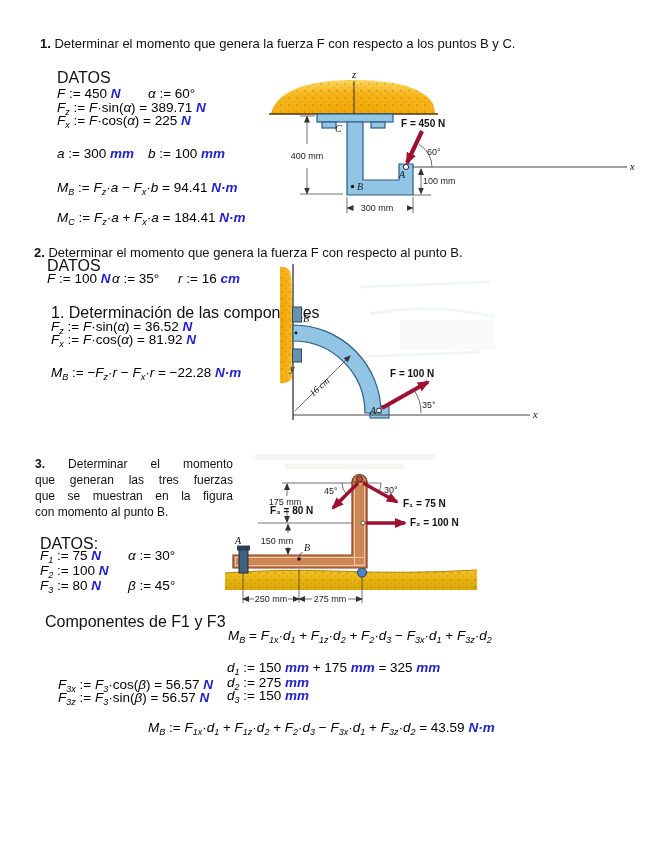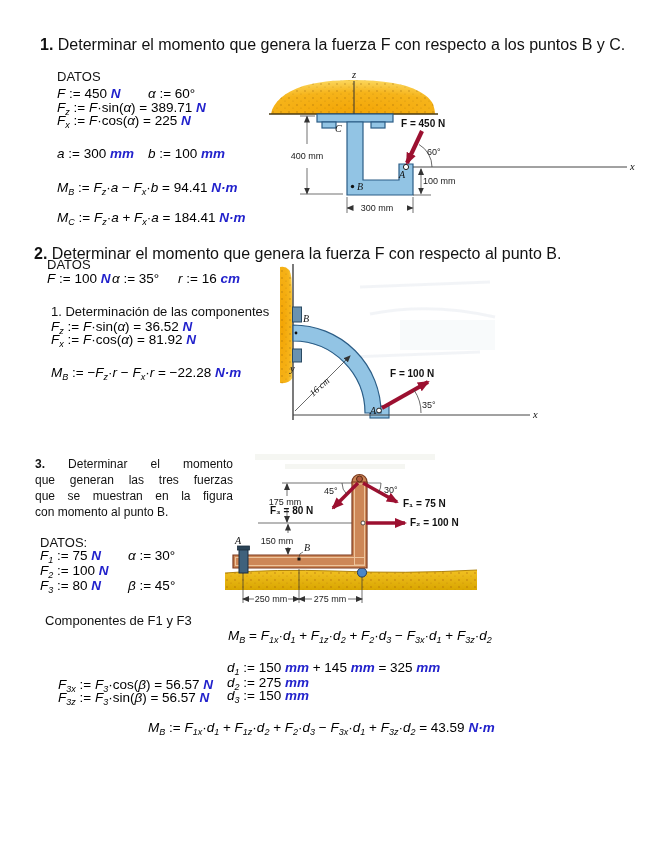--- a/index.html
+++ b/index.html
@@ -1,21 +1,21 @@
 <!DOCTYPE html>
 <html><head>
 <meta charset="utf-8">
 <style>
   html,body{margin:0;padding:0;background:#e8e8e8}
   .page{position:relative;width:655px;height:848px;background:#ffffff;overflow:hidden;
         font-family:"Liberation Sans",sans-serif;color:#111}
   .abs{position:absolute}
-  .title{font-size:16px;white-space:nowrap}
+  .title{font-size:13px;white-space:nowrap}
   .bold{font-weight:bold}
-  .lbl{font-size:13px}
+  .lbl{font-size:16px}
   .eq{font-family:Liberation Sans, sans-serif;font-size:13.5px;white-space:nowrap;color:#000;line-height:1.1}
   .t-v{font-style:italic}
   .t-s{font-style:italic;font-size:9px;vertical-align:-3px}
   .t-n{}
   .t-o{}
   .t-u{color:#2222cc;font-weight:bold;font-style:italic}
   .p3line{width:198px;font-size:12px;text-align:justify;text-align-last:justify;line-height:15.5px}
   .p3end{width:198px;font-size:12px;line-height:15.5px}
   
   .figsm{font:9px "Liberation Sans",sans-serif;fill:#222}
@@ -184,21 +184,21 @@
 
   <div class="abs lbl" style="left:40px;top:535px">DATOS:</div>
   <div class="abs eq" style="left:40px;top:549px"><span class="t-v">F</span><span class="t-s">1</span><span class="t-o"> := </span><span class="t-n">75</span><span class="t-u"> N</span></div>
   <div class="abs eq" style="left:128px;top:549px"><span class="t-v">α</span><span class="t-o"> := </span><span class="t-n">30°</span></div>
   <div class="abs eq" style="left:40px;top:564px"><span class="t-v">F</span><span class="t-s">2</span><span class="t-o"> := </span><span class="t-n">100</span><span class="t-u"> N</span></div>
   <div class="abs eq" style="left:40px;top:579px"><span class="t-v">F</span><span class="t-s">3</span><span class="t-o"> := </span><span class="t-n">80</span><span class="t-u"> N</span></div>
   <div class="abs eq" style="left:128px;top:579px"><span class="t-v">β</span><span class="t-o"> := </span><span class="t-n">45°</span></div>
 
   <div class="abs lbl" style="left:45px;top:613px">Componentes de F1 y F3</div>
   <div class="abs eq" style="left:228px;top:629px"><span class="t-v">M</span><span class="t-s">B</span><span class="t-o"> = </span><span class="t-v">F</span><span class="t-s">1x</span><span class="t-o">·</span><span class="t-v">d</span><span class="t-s">1</span><span class="t-o"> + </span><span class="t-v">F</span><span class="t-s">1z</span><span class="t-o">·</span><span class="t-v">d</span><span class="t-s">2</span><span class="t-o"> + </span><span class="t-v">F</span><span class="t-s">2</span><span class="t-o">·</span><span class="t-v">d</span><span class="t-s">3</span><span class="t-o"> − </span><span class="t-v">F</span><span class="t-s">3x</span><span class="t-o">·</span><span class="t-v">d</span><span class="t-s">1</span><span class="t-o"> + </span><span class="t-v">F</span><span class="t-s">3z</span><span class="t-o">·</span><span class="t-v">d</span><span class="t-s">2</span></div>
-  <div class="abs eq" style="left:227px;top:661px"><span class="t-v">d</span><span class="t-s">1</span><span class="t-o"> := </span><span class="t-n">150</span><span class="t-u"> mm</span><span class="t-o"> + </span><span class="t-n">145</span><span class="t-u"> mm</span><span class="t-o"> = </span><span class="t-n">325</span><span class="t-u"> mm</span></div>
+  <div class="abs eq" style="left:227px;top:661px"><span class="t-v">d</span><span class="t-s">1</span><span class="t-o"> := </span><span class="t-n">150</span><span class="t-u"> mm</span><span class="t-o"> + </span><span class="t-n">175</span><span class="t-u"> mm</span><span class="t-o"> = </span><span class="t-n">325</span><span class="t-u"> mm</span></div>
   <div class="abs eq" style="left:58px;top:678px"><span class="t-v">F</span><span class="t-s">3x</span><span class="t-o"> := </span><span class="t-v">F</span><span class="t-s">3</span><span class="t-o">·</span><span class="t-n">cos</span><span class="t-o">(</span><span class="t-v">β</span><span class="t-o">) = </span><span class="t-n">56.57</span><span class="t-u"> N</span></div>
   <div class="abs eq" style="left:227px;top:676px"><span class="t-v">d</span><span class="t-s">2</span><span class="t-o"> := </span><span class="t-n">275</span><span class="t-u"> mm</span></div>
   <div class="abs eq" style="left:58px;top:691px"><span class="t-v">F</span><span class="t-s">3z</span><span class="t-o"> := </span><span class="t-v">F</span><span class="t-s">3</span><span class="t-o">·</span><span class="t-n">sin</span><span class="t-o">(</span><span class="t-v">β</span><span class="t-o">) = </span><span class="t-n">56.57</span><span class="t-u"> N</span></div>
   <div class="abs eq" style="left:227px;top:689px"><span class="t-v">d</span><span class="t-s">3</span><span class="t-o"> := </span><span class="t-n">150</span><span class="t-u"> mm</span></div>
   <div class="abs eq" style="left:148px;top:721px"><span class="t-v">M</span><span class="t-s">B</span><span class="t-o"> := </span><span class="t-v">F</span><span class="t-s">1x</span><span class="t-o">·</span><span class="t-v">d</span><span class="t-s">1</span><span class="t-o"> + </span><span class="t-v">F</span><span class="t-s">1z</span><span class="t-o">·</span><span class="t-v">d</span><span class="t-s">2</span><span class="t-o"> + </span><span class="t-v">F</span><span class="t-s">2</span><span class="t-o">·</span><span class="t-v">d</span><span class="t-s">3</span><span class="t-o"> − </span><span class="t-v">F</span><span class="t-s">3x</span><span class="t-o">·</span><span class="t-v">d</span><span class="t-s">1</span><span class="t-o"> + </span><span class="t-v">F</span><span class="t-s">3z</span><span class="t-o">·</span><span class="t-v">d</span><span class="t-s">2</span><span class="t-o"> = </span><span class="t-n">43.59</span><span class="t-u"> N·m</span></div>
 
   <svg class="abs" style="left:225px;top:452px" width="252" height="162" viewBox="0 0 252 162">
     <defs>
       <linearGradient id="gy3" x1="0" y1="0" x2="0" y2="1">
         <stop offset="0%" stop-color="#f2c123"></stop>

